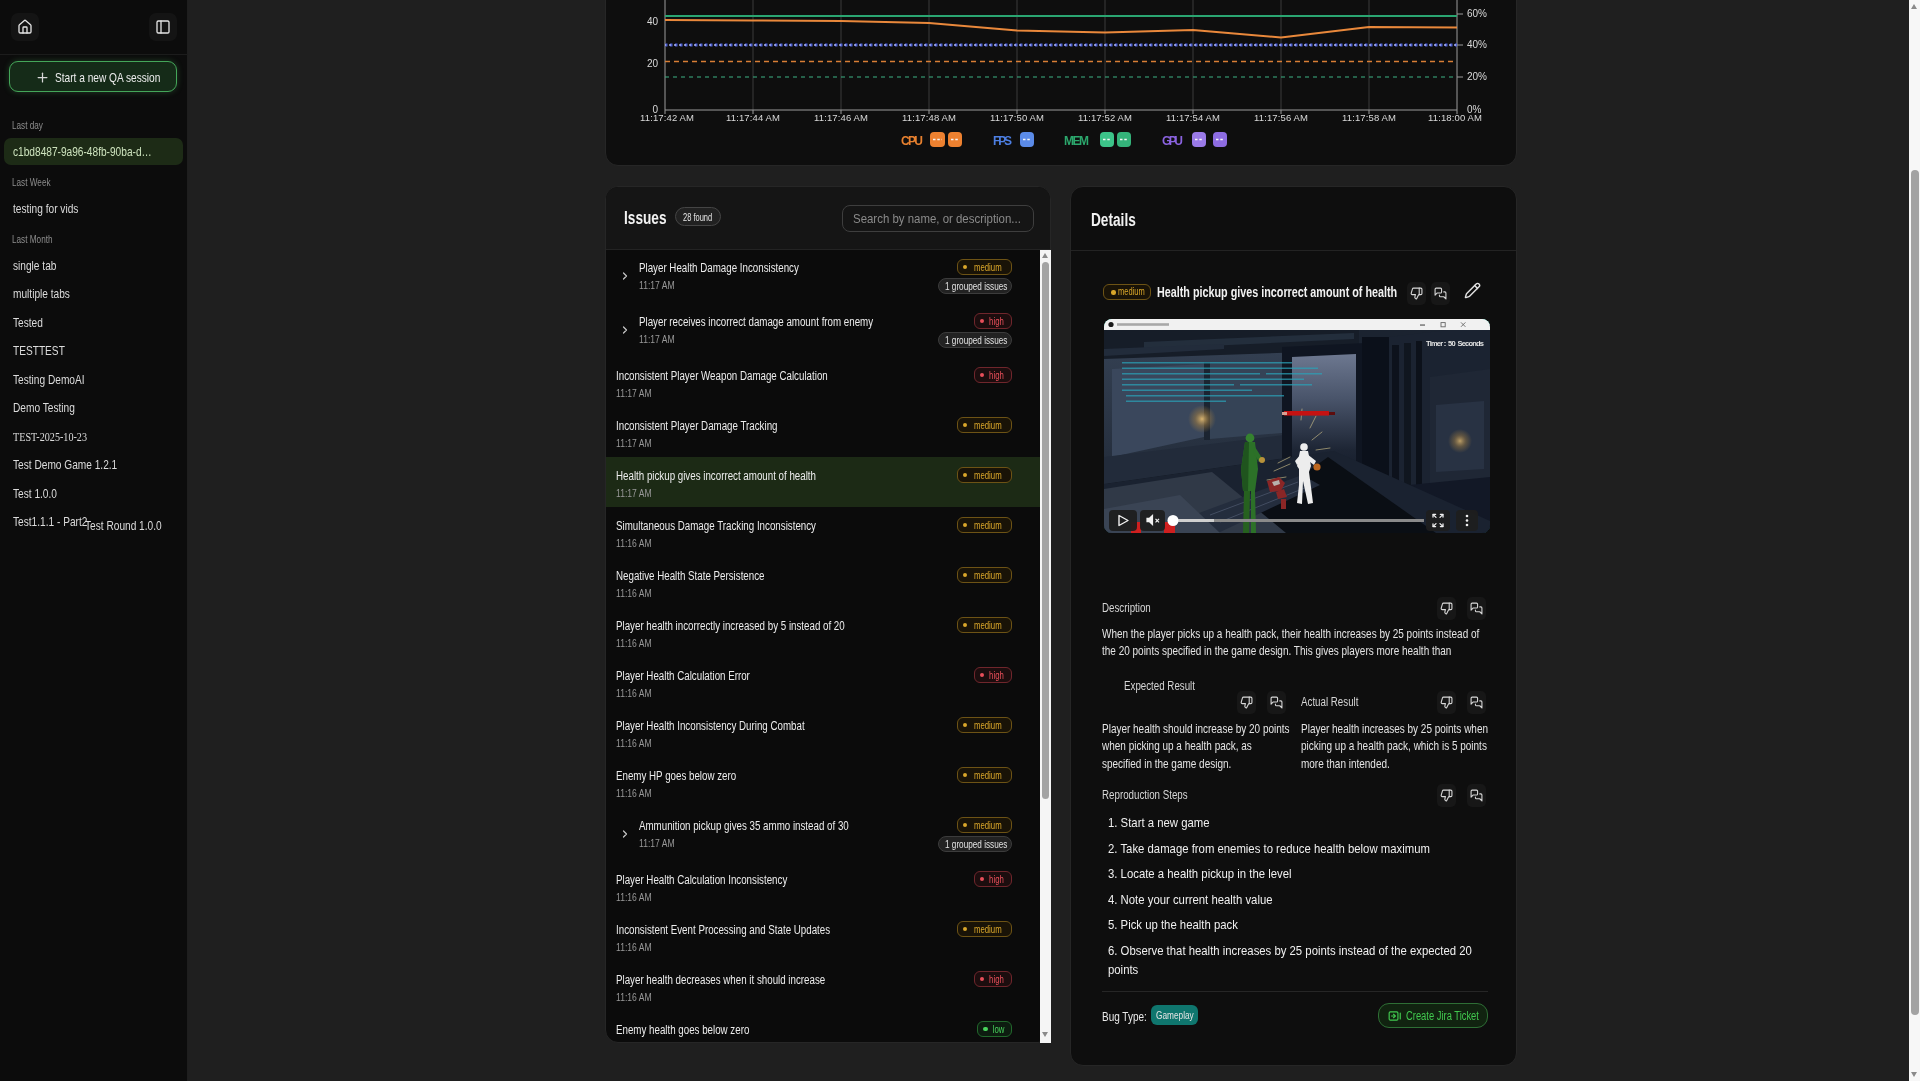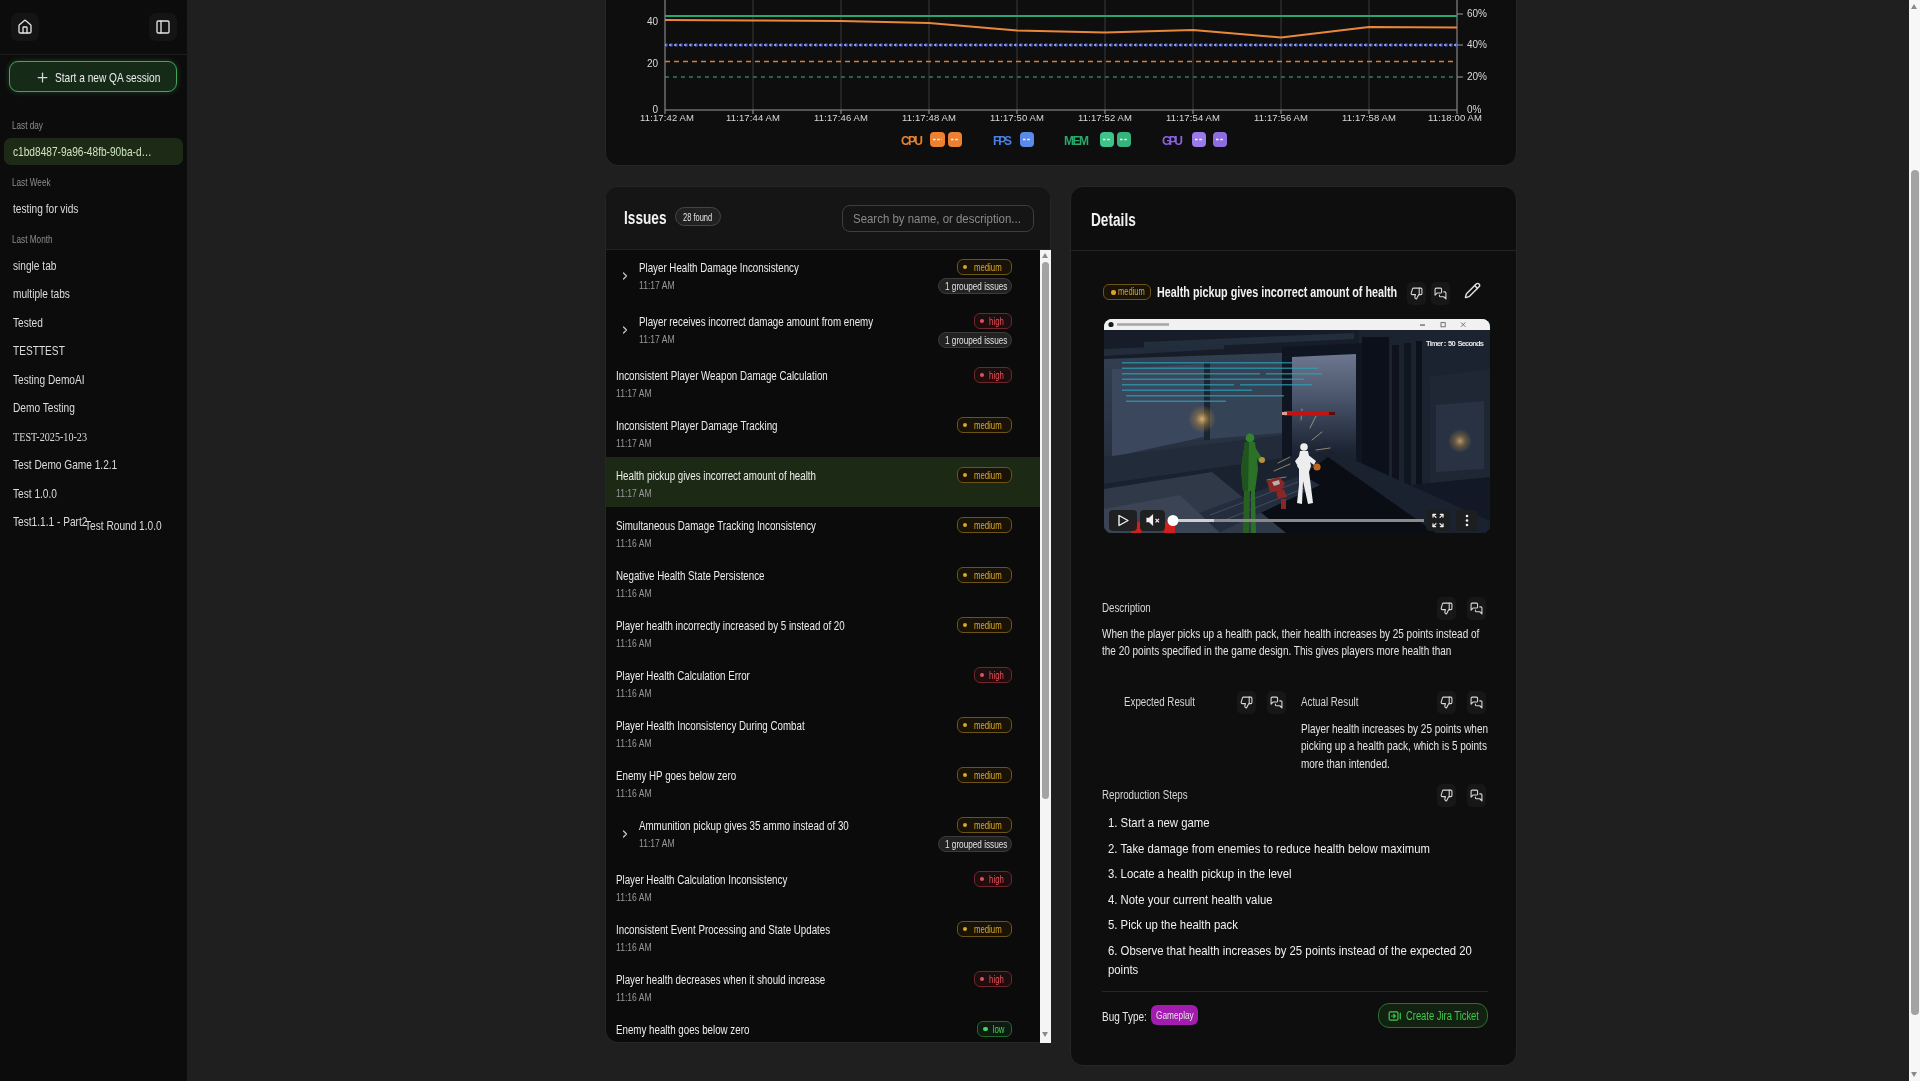--- a/index.html
+++ b/index.html
@@ -528,21 +528,21 @@
       <svg width="13" height="13" viewBox="0 0 24 24" fill="none" stroke="#d9d9d9" stroke-width="2" stroke-linecap="round" stroke-linejoin="round">
         <path d="M14 9a2 2 0 0 1-2 2H6l-4 4V4a2 2 0 0 1 2-2h8a2 2 0 0 1 2 2z"></path>
         <path d="M18 9h2a2 2 0 0 1 2 2v11l-4-4h-6a2 2 0 0 1-2-2v-1"></path>
       </svg>
     </div>
   <div class="para" style="left:31px; top:438px;">
     <div><span class="cx">When the player picks up a health pack, their health increases by 25 points instead of</span></div>
     <div><span class="cx">the 20 points specified in the game design. This gives players more health than</span></div>
   </div>
 
-  <div class="lbl" style="left:31px; top:508px;padding-left:22px;"><span class="cx">Expected Result</span></div>
+  <div class="lbl" style="left:31px; top:492px;padding-left:22px;"><span class="cx">Expected Result</span></div>
   <div class="minibtn" style="left:166px; top:504px;">
       <svg width="13" height="13" viewBox="0 0 24 24" fill="none" stroke="#d9d9d9" stroke-width="2" stroke-linecap="round" stroke-linejoin="round">
         <path d="M17 14V2"></path>
         <path d="M9 18.12 10 14H4.17a2 2 0 0 1-1.92-2.56l2.33-8A2 2 0 0 1 6.5 2H20a2 2 0 0 1 2 2v8a2 2 0 0 1-2 2h-2.76a2 2 0 0 0-1.79 1.11L12 22a3.13 3.13 0 0 1-3-3.88Z"></path>
       </svg>
     </div>
   <div class="minibtn" style="left:196px; top:504px;">
       <svg width="13" height="13" viewBox="0 0 24 24" fill="none" stroke="#d9d9d9" stroke-width="2" stroke-linecap="round" stroke-linejoin="round">
         <path d="M14 9a2 2 0 0 1-2 2H6l-4 4V4a2 2 0 0 1 2-2h8a2 2 0 0 1 2 2z"></path>
         <path d="M18 9h2a2 2 0 0 1 2 2v11l-4-4h-6a2 2 0 0 1-2-2v-1"></path>
@@ -555,20 +555,25 @@
         <path d="M9 18.12 10 14H4.17a2 2 0 0 1-1.92-2.56l2.33-8A2 2 0 0 1 6.5 2H20a2 2 0 0 1 2 2v8a2 2 0 0 1-2 2h-2.76a2 2 0 0 0-1.79 1.11L12 22a3.13 3.13 0 0 1-3-3.88Z"></path>
       </svg>
     </div>
   <div class="minibtn" style="left:396px; top:504px;">
       <svg width="13" height="13" viewBox="0 0 24 24" fill="none" stroke="#d9d9d9" stroke-width="2" stroke-linecap="round" stroke-linejoin="round">
         <path d="M14 9a2 2 0 0 1-2 2H6l-4 4V4a2 2 0 0 1 2-2h8a2 2 0 0 1 2 2z"></path>
         <path d="M18 9h2a2 2 0 0 1 2 2v11l-4-4h-6a2 2 0 0 1-2-2v-1"></path>
       </svg>
     </div>
 
+  <div class="para" style="left:31px; top:533px;">
+    <div><span class="cx">Player health should increase by 20 points</span></div>
+    <div><span class="cx">when picking up a health pack, as</span></div>
+    <div><span class="cx">specified in the game design.</span></div>
+  </div>
   <div class="para" style="left:230px; top:533px;">
     <div><span class="cx">Player health increases by 25 points when</span></div>
     <div><span class="cx">picking up a health pack, which is 5 points</span></div>
     <div><span class="cx">more than intended.</span></div>
   </div>
 
   <div class="lbl" style="left:31px; top:601px;"><span class="cx">Reproduction Steps</span></div>
   <div class="minibtn" style="left:366px; top:597px;">
       <svg width="13" height="13" viewBox="0 0 24 24" fill="none" stroke="#d9d9d9" stroke-width="2" stroke-linecap="round" stroke-linejoin="round">
         <path d="M17 14V2"></path>
@@ -587,21 +592,21 @@
     <div style="position:absolute; top:25.5px; width:400px;"><span class="cx" style="transform:scaleX(.86);">2. Take damage from enemies to reduce health below maximum</span></div>
     <div style="position:absolute; top:51px; width:400px;"><span class="cx" style="transform:scaleX(.86);">3. Locate a health pickup in the level</span></div>
     <div style="position:absolute; top:76.5px; width:400px;"><span class="cx" style="transform:scaleX(.86);">4. Note your current health value</span></div>
     <div style="position:absolute; top:102px; width:400px;"><span class="cx" style="transform:scaleX(.86);">5. Pick up the health pack</span></div>
     <div style="position:absolute; top:128px; width:400px;text-align:center;"><span class="cx" style="transform:scaleX(.86);">6. Observe that health increases by 25 points instead of the expected 20</span></div>
     <div style="position:absolute; top:147px; width:400px;"><span class="cx" style="transform:scaleX(.86);">points</span></div>
   </div>
 
   <div style="position:absolute; left:31px; top:804px; width:386px; border-top:1px solid #262626;"></div>
   <div class="abs" style="left:31px; top:822px; color:#eaeaea; font-size:12.8px;"><span class="cx">Bug Type:</span></div>
-  <div class="abs" style="left:80px; top:818px; width:47px; height:20px; border-radius:6px; background:#a21caf; color:#e3e3e3; font-size:11.5px; line-height:20px; padding-left:5px;"><span class="cx" style="transform:scaleX(.72);">Gameplay</span></div>
+  <div class="abs" style="left:80px; top:818px; width:47px; height:20px; border-radius:6px; background:#0f766e; color:#e3e3e3; font-size:11.5px; line-height:20px; padding-left:5px;"><span class="cx" style="transform:scaleX(.72);">Gameplay</span></div>
   <div class="abs" style="left:307px; top:816px; width:110px; height:25px; border-radius:11px; border:1px solid #2e6e35; background:#112310; color:#41c94f; font-size:12.5px;">
     <svg style="position:absolute;left:9px;top:5px;" width="14" height="14" viewBox="0 0 24 24" fill="none" stroke="#41c94f" stroke-width="2" stroke-linecap="round" stroke-linejoin="round">
         <rect x="2" y="5" width="15" height="14" rx="2"></rect>
         <path d="M6 12h6"></path>
         <path d="m9.5 9 3 3-3 3"></path>
         <path d="M21 7v10"></path>
       </svg>
     <span class="cx" style="position:absolute;left:27px;top:50%;transform:translateY(-50%) scaleX(.75);transform-origin:0 50%;">Create Jira Ticket</span>
   </div>
 </div>

